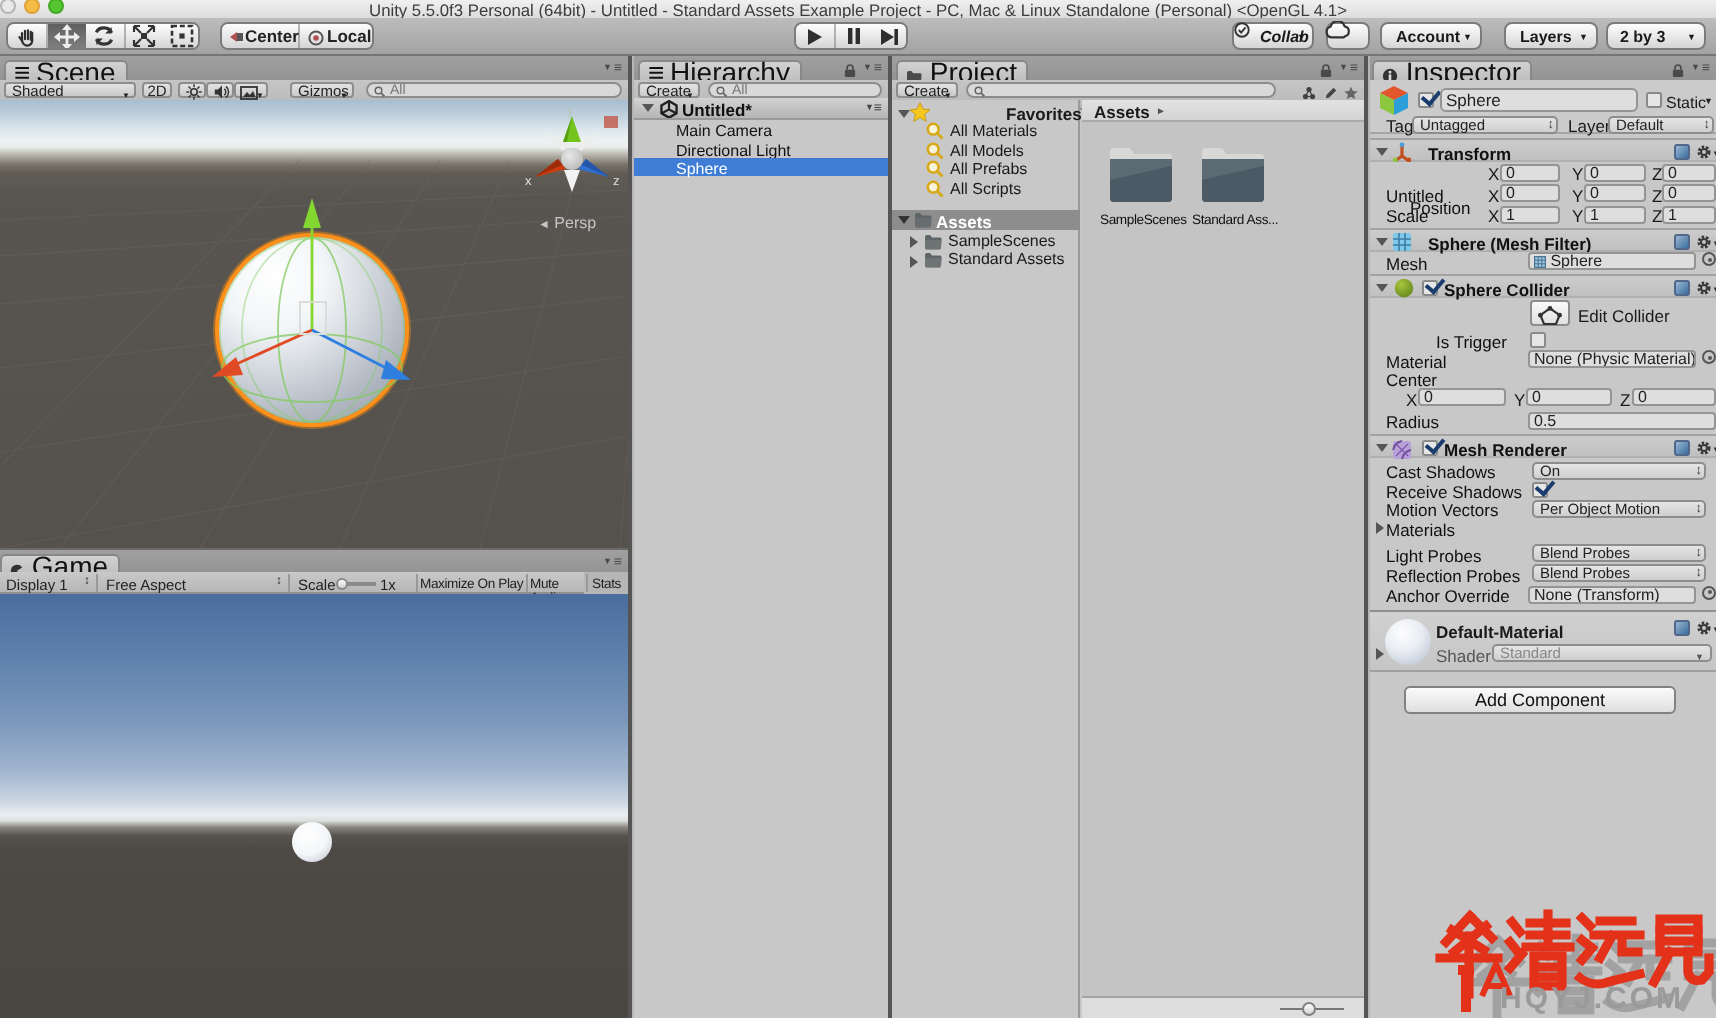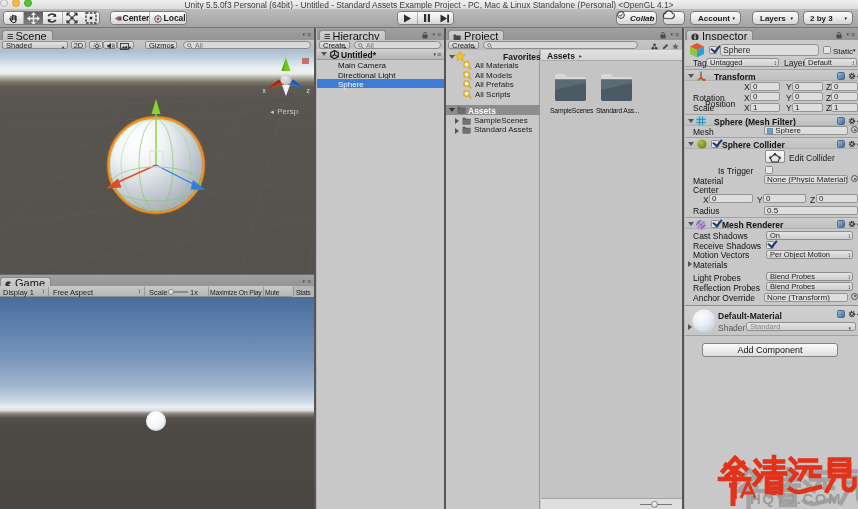--- a/index.html
+++ b/index.html
@@ -16,21 +16,21 @@
 
 #toolbar { left:0; top:9px; width:858px; height:19px; background:linear-gradient(#bcbcbc,#a3a3a3); border-bottom:1px solid #757575; }
 .tbtn { position:absolute; top:2px; height:14px; background:linear-gradient(#fdfdfd,#d5d5d5); border:1px solid #7b7b7b; }
 .tbtn svg { position:absolute; left:50%; top:50%; transform:translate(-50%,-50%); }
 .grp { position:absolute; top:2px; height:14px; border:1px solid #7b7b7b; border-radius:4px; overflow:hidden; }
 .seg { position:absolute; top:0; height:12px; background:linear-gradient(#fdfdfd,#d5d5d5); }
 .seg.dark { background:linear-gradient(#5f5f5f,#7e7e7e); }
 
 
 .tabrow { position:absolute; height:12px; background:linear-gradient(#a0a0a0,#949494); }
-.tab { position:absolute; top:1.5px; height:10.5px; background:linear-gradient(#d2d2d2,#bfbfbf); border:1px solid #888; border-bottom:none; border-radius:3px 3px 0 0; font-size:11px; color:#111; line-height:10px; padding:0 5px 0 4px; white-space:nowrap; }
+.tab { position:absolute; top:1.5px; height:10.5px; background:linear-gradient(#d2d2d2,#bfbfbf); border:1px solid #888; border-bottom:none; border-radius:3px 3px 0 0; font-size:14px; color:#111; line-height:10px; padding:0 5px 0 4px; white-space:nowrap; }
 .tabicons { position:absolute; top:3px; right:2px; font-size:7px; color:#4a4a4a; letter-spacing:1px; }
 .ptoolbar { position:absolute; height:15px; background:linear-gradient(#c6c6c6,#b8b8b8); border-bottom:1px solid #909090; }
 .mini { position:absolute; height:8px; background:linear-gradient(#e2e2e2,#cacaca); border:1px solid #8d8d8d; border-radius:2px; font-size:7.5px; line-height:7px; color:#222; }
 .search { position:absolute; height:8px; background:#d9d9d9; border:1px solid #8d8d8d; border-radius:5px; font-size:7px; color:#777; line-height:7px; }
 .row { position:absolute; font-size:8px; color:#111; white-space:nowrap; }
 
 
 .ins-label { position:absolute; left:8px; font-size:8.5px; color:#111; }
 .ifield { position:absolute; height:9px; background:#dedede; border:1px solid #949494; border-radius:2px; font-size:8px; color:#222; line-height:8px; padding-left:2px; white-space:nowrap; overflow:hidden; }
 .idrop { position:absolute; height:9px; background:linear-gradient(#e5e5e5,#cfcfcf); border:1px solid #8d8d8d; border-radius:2.5px; font-size:7.5px; color:#222; line-height:8px; padding-left:3px; white-space:nowrap; }
@@ -520,21 +520,21 @@
           </svg></span>
         <span class="abs" style="left:171px;top:4px;font-size:4px;color:#333;">▼</span>
   </div>
   <span class="ins-label" style="top:71px;padding-left:12px;">Position</span>
   <span class="abs" style="left:59px;top:54px;font-size:8.5px;">X</span>
       <div class="ifield" style="left:65px;top:53.5px;width:30px;">0</div>
   <span class="abs" style="left:101px;top:54px;font-size:8.5px;">Y</span>
       <div class="ifield" style="left:107px;top:53.5px;width:31px;">0</div>
   <span class="abs" style="left:141px;top:54px;font-size:8.5px;">Z</span>
       <div class="ifield" style="left:146px;top:53.5px;width:27px;">0</div>
-  <span class="ins-label" style="top:64.5px;">Rotation</span>
+  <span class="ins-label" style="top:64.5px;">Untitled</span>
   <span class="abs" style="left:59px;top:64.5px;font-size:8.5px;">X</span>
       <div class="ifield" style="left:65px;top:64px;width:30px;">0</div>
   <span class="abs" style="left:101px;top:64.5px;font-size:8.5px;">Y</span>
       <div class="ifield" style="left:107px;top:64px;width:31px;">0</div>
   <span class="abs" style="left:141px;top:64.5px;font-size:8.5px;">Z</span>
       <div class="ifield" style="left:146px;top:64px;width:27px;">0</div>
   <span class="ins-label" style="top:75px;">Scale</span>
   <span class="abs" style="left:59px;top:75px;font-size:8.5px;">X</span>
       <div class="ifield" style="left:65px;top:74.5px;width:30px;">1</div>
   <span class="abs" style="left:101px;top:75px;font-size:8.5px;">Y</span>

